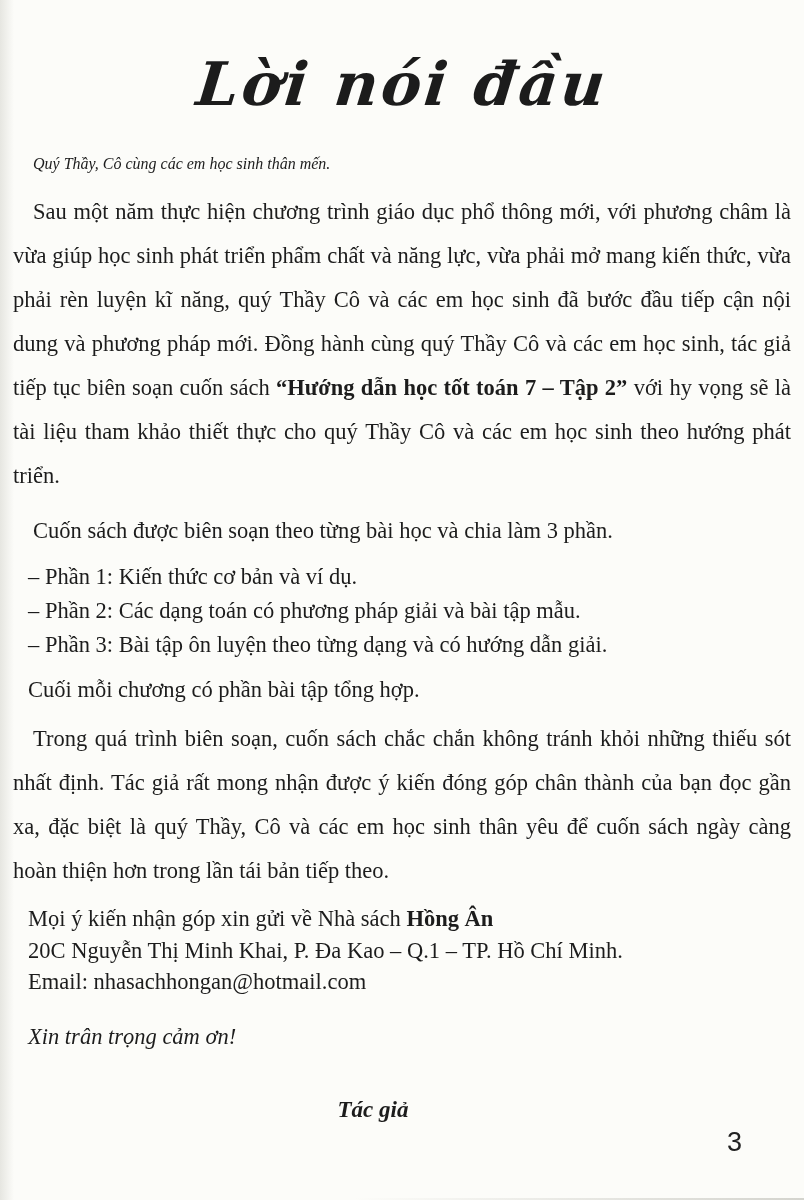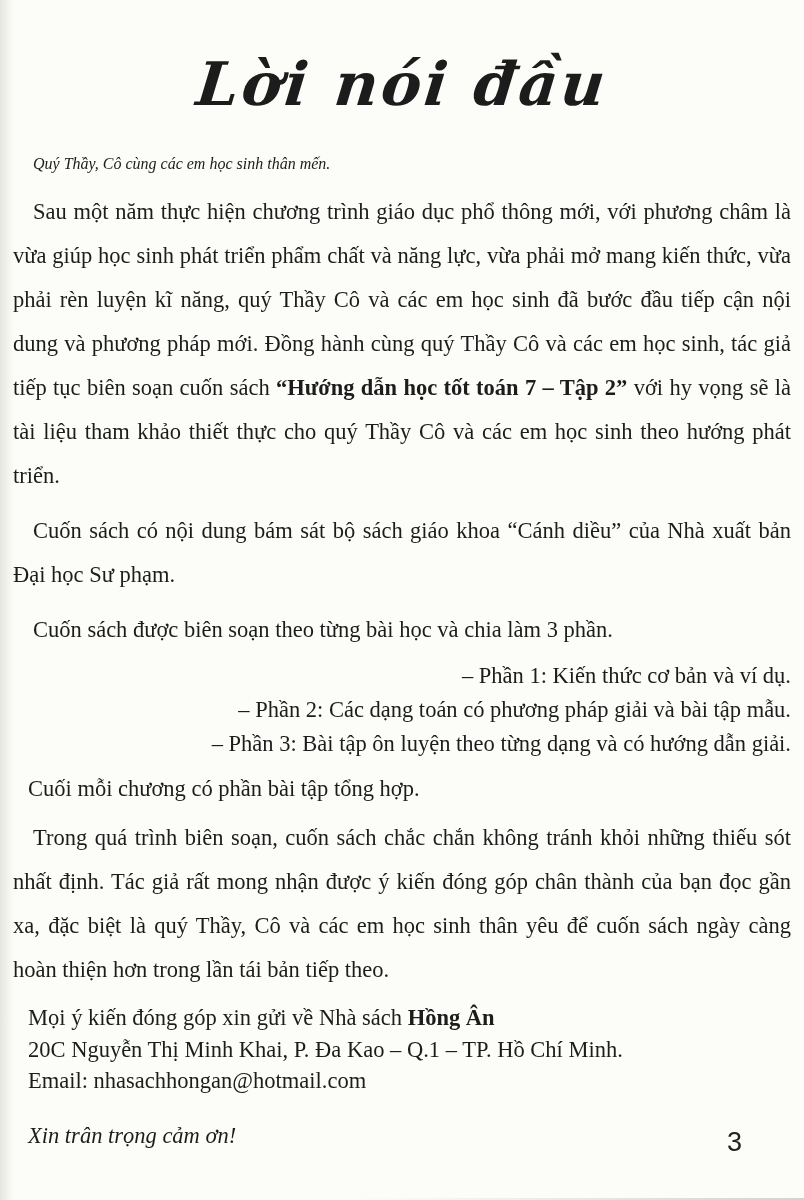--- a/index.html
+++ b/index.html
@@ -60,21 +60,21 @@
     text-align: justify;
     text-indent: 20px;
     margin: 11px 0 0 0;
   }
   .para b { font-weight: bold; }
   .parts {
     margin: 7px 0 0 15px;
     font-size: 22.5px;
     line-height: 34px;
   }
-  .parts .part-line { text-align: right; }
+  .parts .part-line { text-align: left; }
   .parts-footer {
     margin: 12px 0 0 15px;
     font-size: 22.5px;
     line-height: 32px;
   }
   .contact {
     margin: 10px 0 0 15px;
     font-size: 22.5px;
     line-height: 31.5px;
   }
@@ -112,36 +112,35 @@
 
 <div class="page">
   <div class="edge-left"></div>
 
   <div class="title">Lời nói đầu</div>
 
   <div class="greeting">Quý Thầy, Cô cùng các em học sinh thân mến.</div>
 
   <p class="para"><span>Sau một năm thực hiện chương trình giáo dục phổ thông mới, với phương châm là vừa giúp học sinh phát triển phẩm chất và năng lực, vừa phải mở mang kiến thức, vừa phải rèn luyện kĩ năng, quý Thầy Cô và các em học sinh đã bước đầu tiếp cận nội dung và phương pháp mới. Đồng hành cùng quý Thầy Cô và các em học sinh, tác giả tiếp tục biên soạn cuốn sách </span><b>“Hướng dẫn học tốt toán 7 – Tập 2”</b><span> với hy vọng sẽ là tài liệu tham khảo thiết thực cho quý Thầy Cô và các em học sinh theo hướng phát triển.</span></p>
 
-  <p class="para">Cuốn sách có nội dung bám sát bộ sách giáo khoa “Cánh diều” của Nhà xuất bản Đại học Sư phạm.</p>
 
 
   <p class="para">Cuốn sách được biên soạn theo từng bài học và chia làm 3 phần.</p>
 
   <div class="parts">
     <div class="part-line">– Phần 1: Kiến thức cơ bản và ví dụ.</div>
     <div class="part-line">– Phần 2: Các dạng toán có phương pháp giải và bài tập mẫu.</div>
     <div class="part-line">– Phần 3: Bài tập ôn luyện theo từng dạng và có hướng dẫn giải.</div>
   </div>
   <div class="parts-footer">Cuối mỗi chương có phần bài tập tổng hợp.</div>
 
   <p class="para">Trong quá trình biên soạn, cuốn sách chắc chắn không tránh khỏi những thiếu sót nhất định. Tác giả rất mong nhận được ý kiến đóng góp chân thành của bạn đọc gần xa, đặc biệt là quý Thầy, Cô và các em học sinh thân yêu để cuốn sách ngày càng hoàn thiện hơn trong lần tái bản tiếp theo.</p>
 
   <div class="contact">
-    <div class="contact-line"><span>Mọi ý kiến đóng góp xin gửi về Nhà sách </span><b>Hồng Ân</b></div>
+    <div class="contact-line"><span>Mọi ý kiến nhận góp xin gửi về Nhà sách </span><b>Hồng Ân</b></div>
     <div class="contact-line">20C Nguyễn Thị Minh Khai, P. Đa Kao – Q.1 – TP. Hồ Chí Minh.</div>
     <div class="contact-line">Email: nhasachhongan@hotmail.com</div>
   </div>
 
   <div class="thanks">Xin trân trọng cảm ơn!</div>
 
   <div class="signature">
     <div class="signature-inner">
       <div>Tác giả</div>
     </div>

